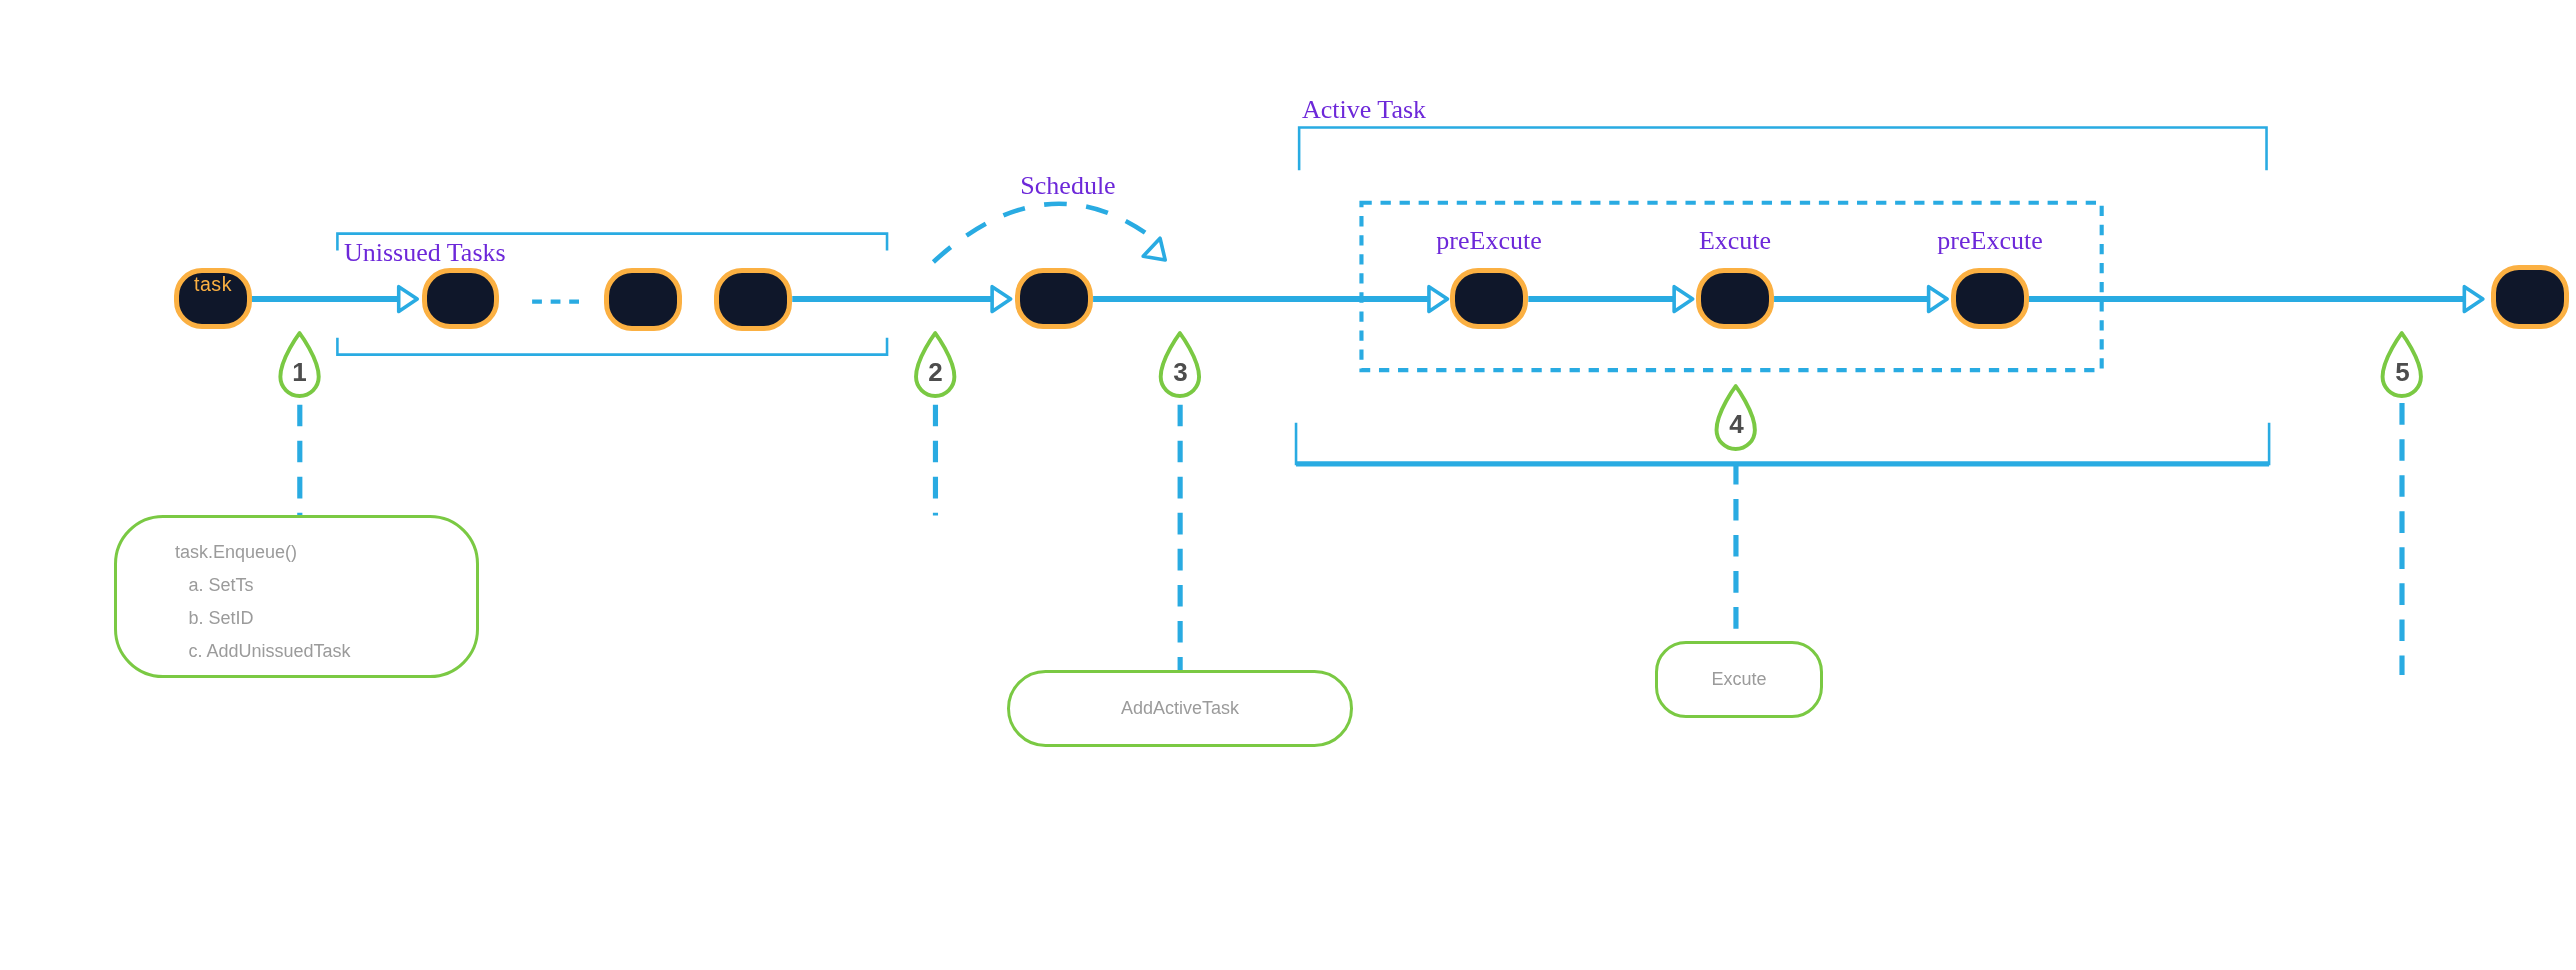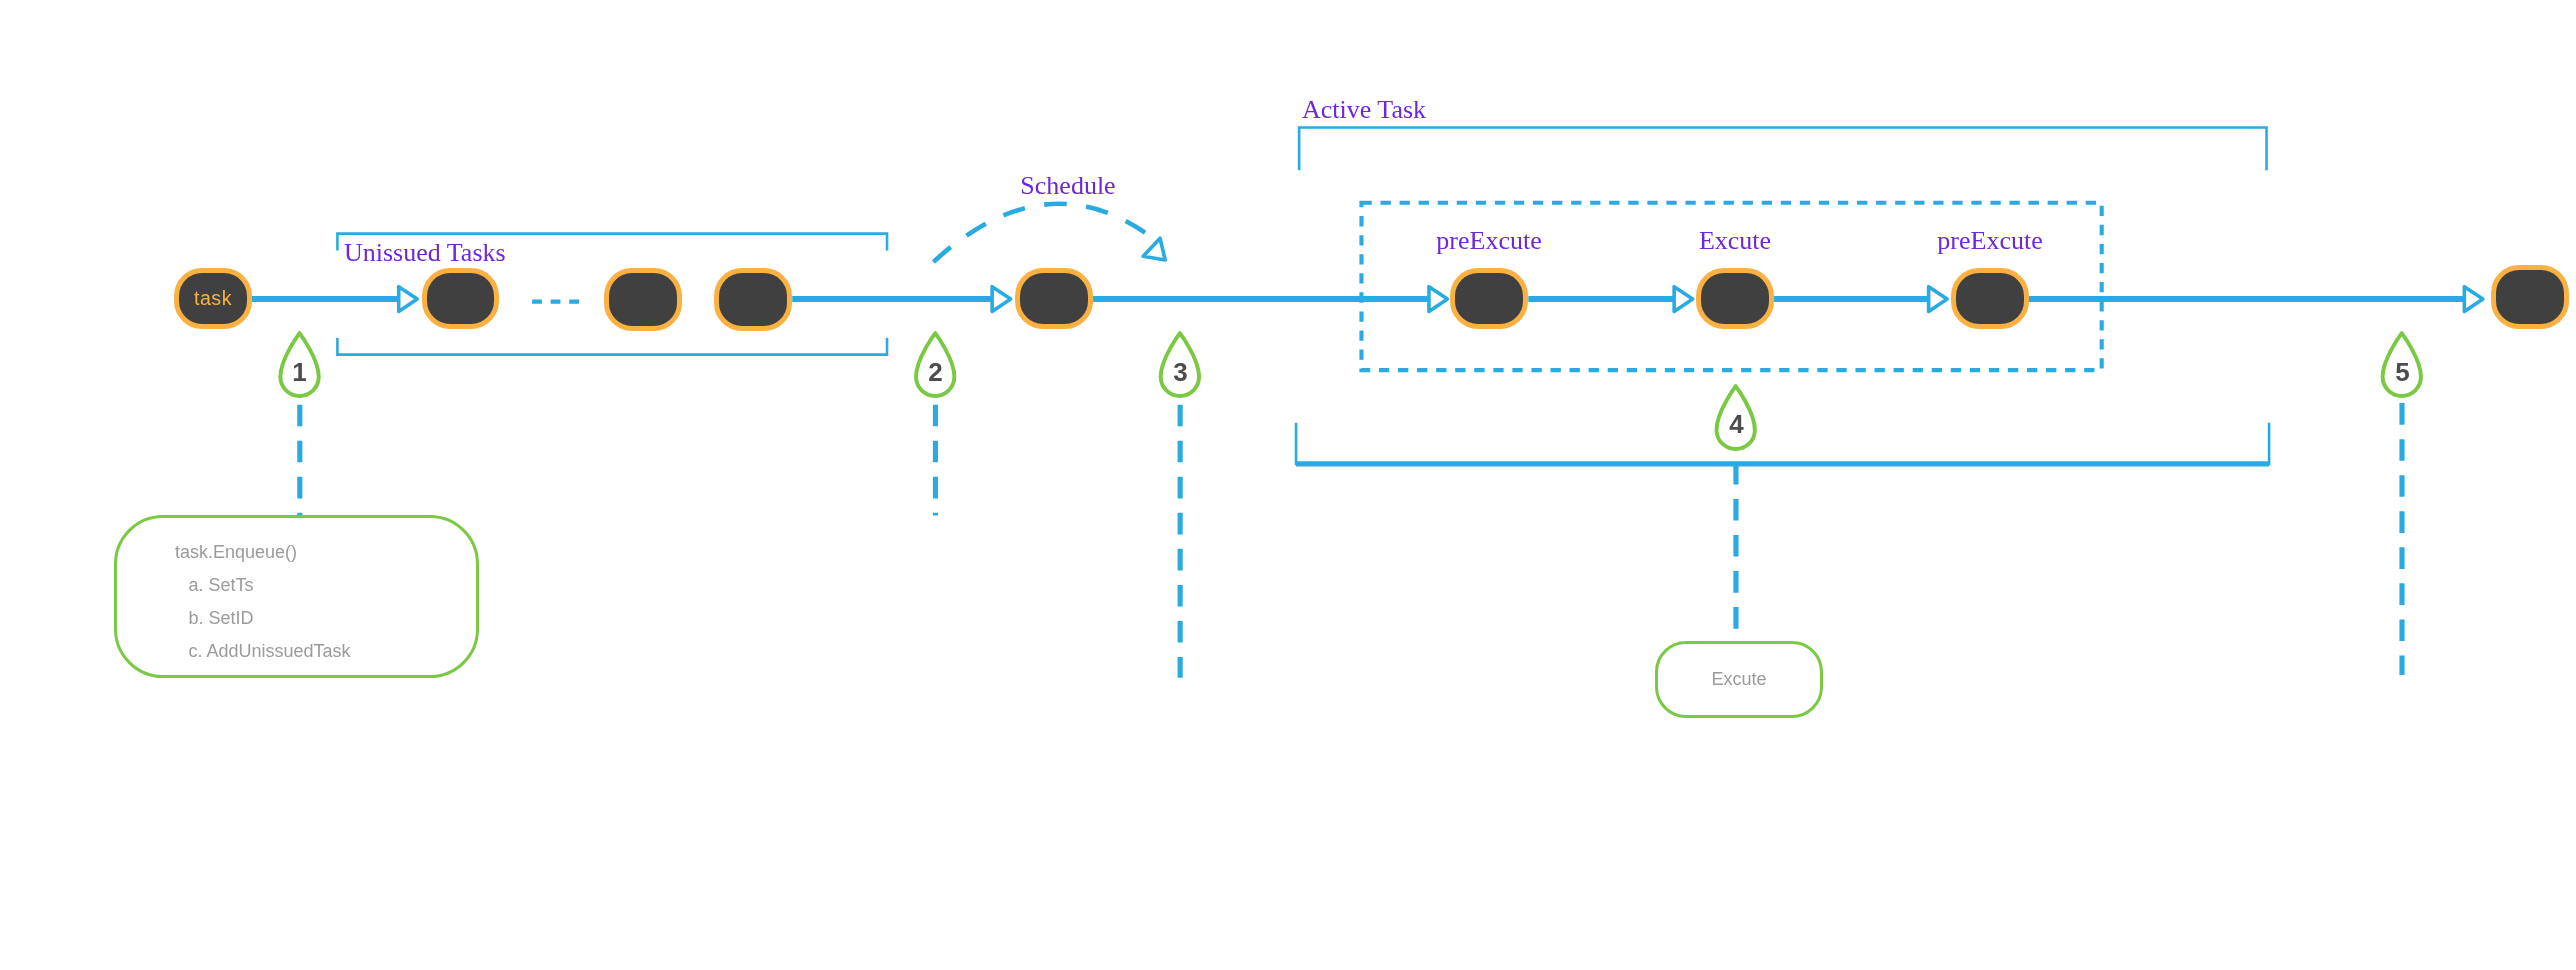--- a/index.html
+++ b/index.html
@@ -2,23 +2,23 @@
 <html style="font-size:8.2px"><head>
 <meta charset="utf-8">
 <style>
   html,body{margin:0;padding:0;background:#ffffff;}
   .canvas{
     position:relative;width:2930px;height:971px;background:#ffffff;overflow:hidden;
     font-family:"Liberation Sans", sans-serif;
   }
   .layer{position:absolute;left:0;top:0;}
   .node{
-    position:absolute;box-sizing:border-box;background:#404040;
+    position:absolute;box-sizing:border-box;background:#0f172a;
     border:5.7px solid #FBB042;border-radius:28px;
-    display:flex;align-items:center;justify-content:center;
+    display:flex;align-items:flex-start;justify-content:center;
   }
   .node-label{color:#FBB042;font-size:19.6px;letter-spacing:0.5px;}
   .glabel{
     position:absolute;color:#6d28d9;font-size:26px;line-height:28px;white-space:nowrap;font-family:Liberation Serif, serif;
   }
   .glabel.centered{transform:translateX(-50%);}
   .dropnum{
     position:absolute;width:41px;text-align:center;
     font-size:26px;line-height:26px;font-weight:bold;color:#4D4D4D;
   }
@@ -121,20 +121,23 @@
   <div class="bubble block" style="left:114px;top:515px;width:365px;height:163px;">
     <div class="note-text">
       <div class="line">task.Enqueue()</div>
       <div class="line indent">a. SetTs</div>
       <div class="line indent">b. SetID</div>
       <div class="line indent">c. AddUnissuedTask</div>
     </div>
   </div>
 
 
+  <div class="bubble pill" style="left:1007px;top:670px;width:346px;height:77px;">
+    <span>AddActiveTask</span>
+  </div>
 
   <div class="bubble pill" style="left:1655px;top:641px;width:168px;height:77px;border-radius:31px;">
     <span>Excute</span>
   </div>
 
 
 </div>
 
 
 </body></html>

